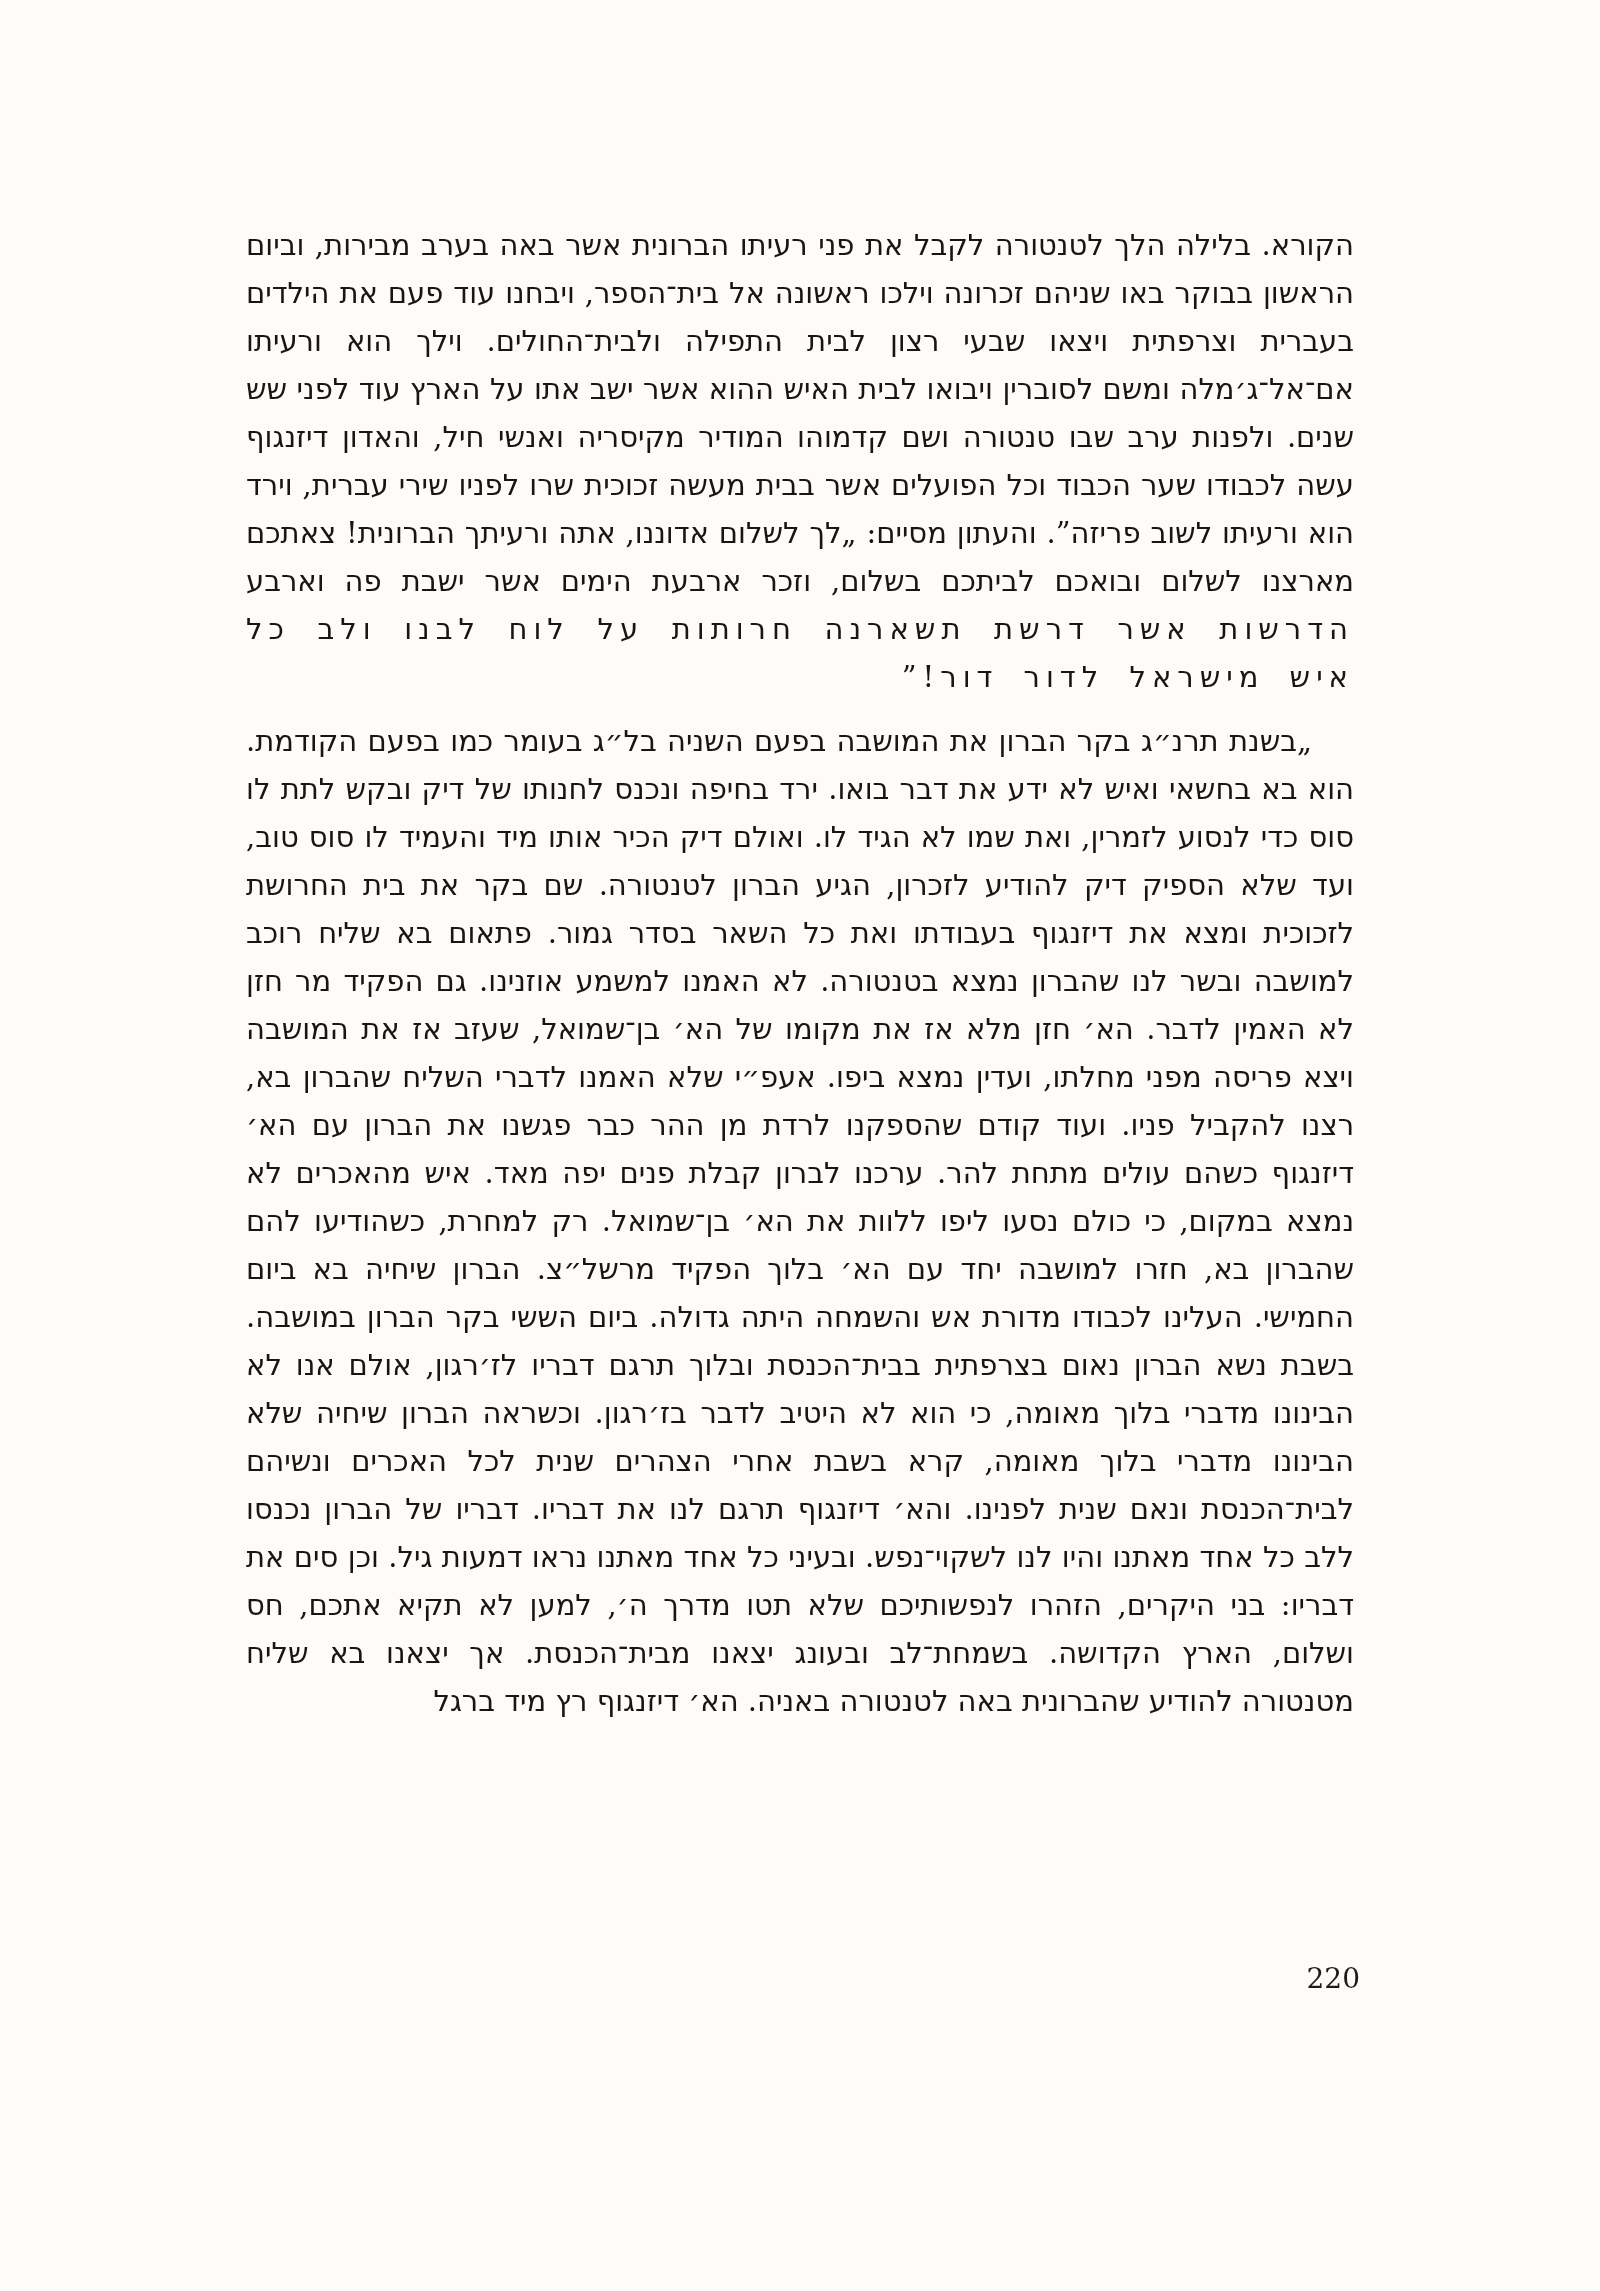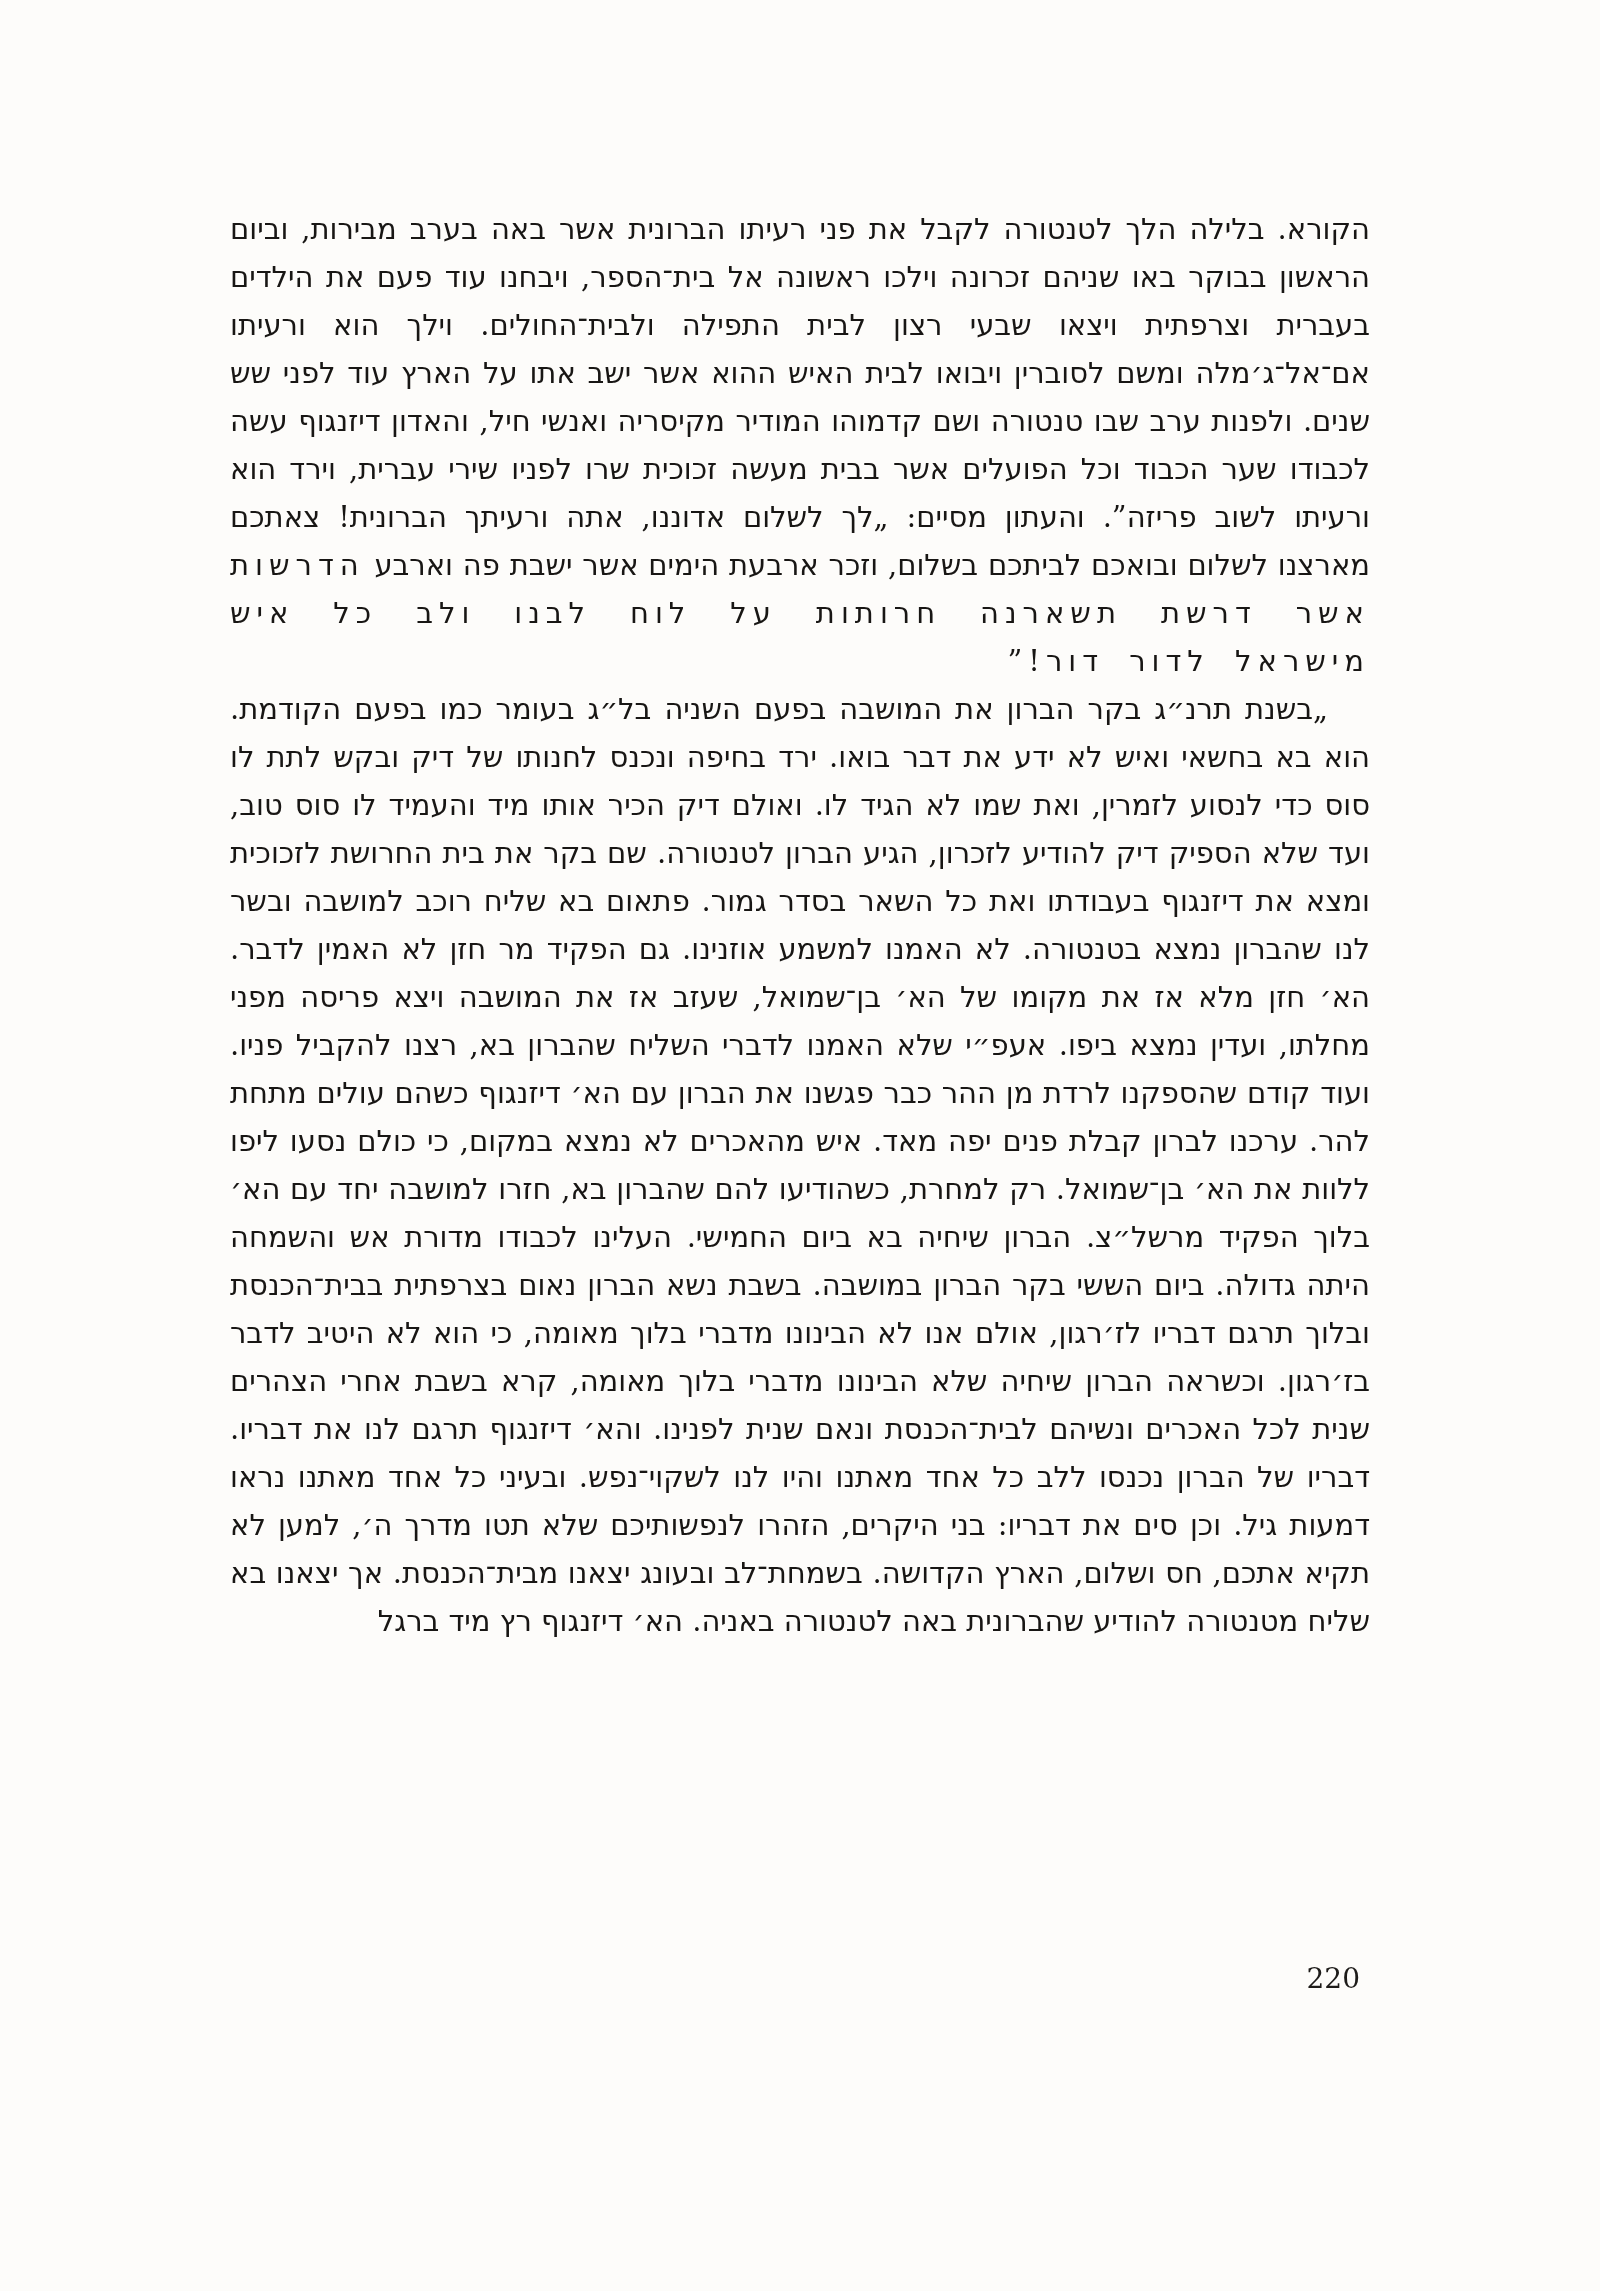--- a/index.html
+++ b/index.html
@@ -24,21 +24,21 @@
     right: 230px;
     width: 1140px;
     direction: rtl;
     text-align: justify;
     font-family: "DejaVu Serif", "DejaVu Sans", serif;
     font-size: 29px;
     line-height: 48px;
     color: #181614;
   }
   .para {
-    margin: 0;
+    margin: 16px;
   }
   .para.indent {
     text-indent: 42px;
   }
   .emphasis {
     letter-spacing: 6px;
     word-spacing: 10px;
   }
   .page-number {
     position: absolute;

